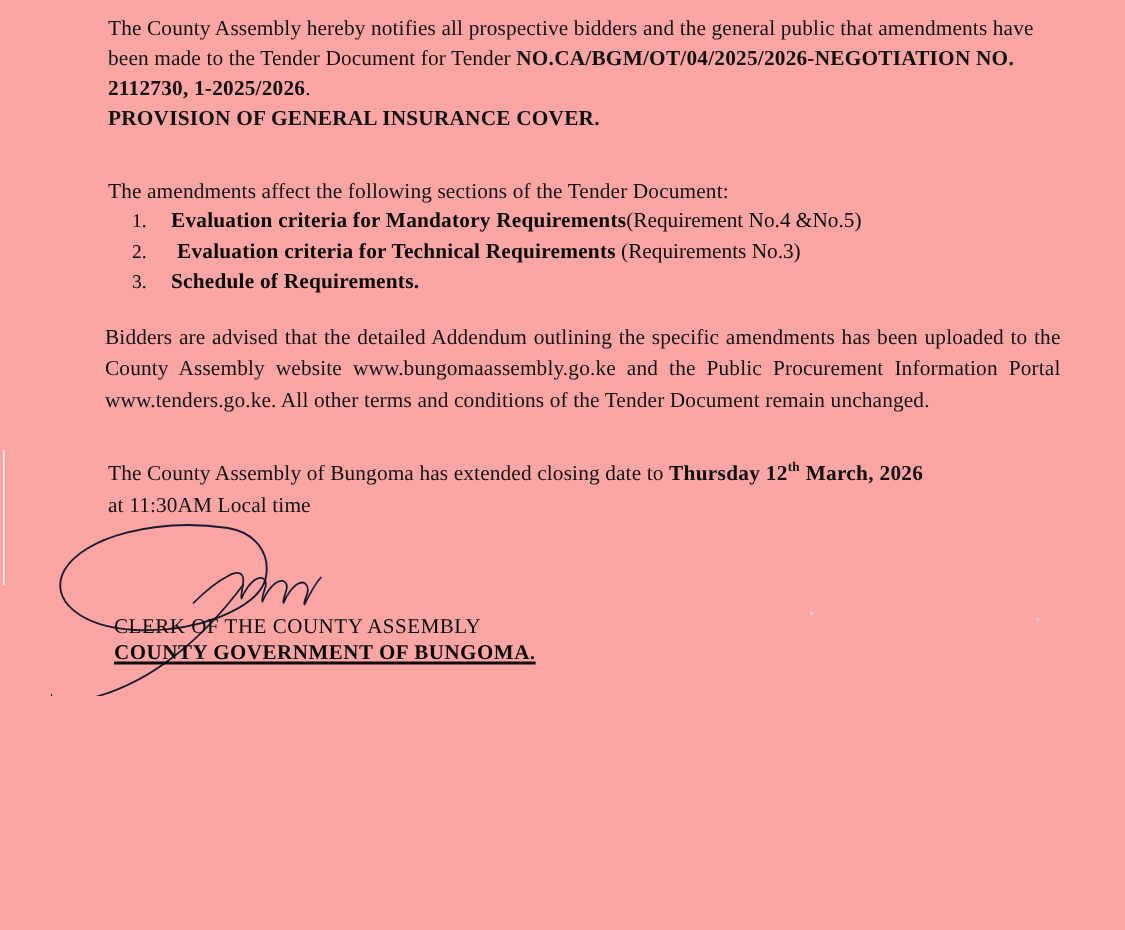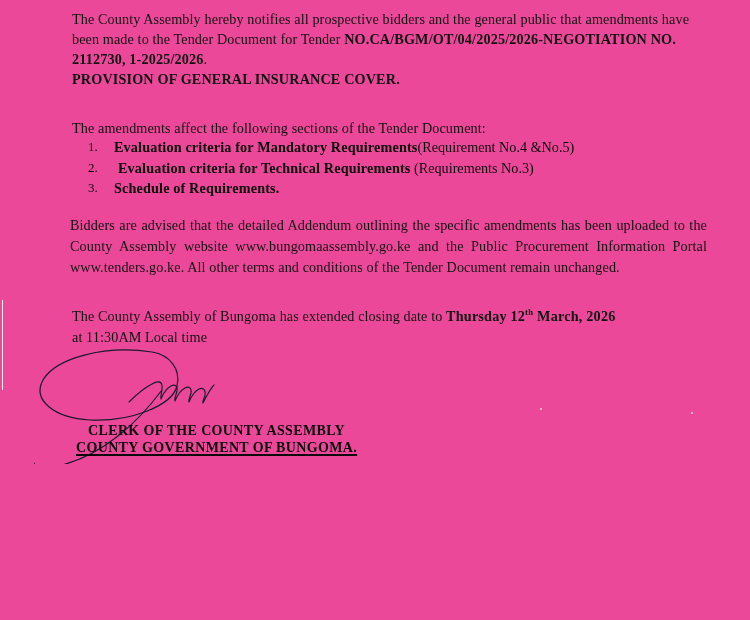--- a/index.html
+++ b/index.html
@@ -12,21 +12,21 @@
     height: 620px;
     position: relative;
     overflow: hidden;
     font-family: "Liberation Serif", "DejaVu Serif", serif;
     color: #0a0a0a;
   }
 
   .page {
     position: absolute;
     inset: 0;
-    background: #ec4899;
+    background: #fca5a5;
   }
 
   
   .tblock {
     position: absolute;
     font-size: 14.2px;
     line-height: 20px;
     color: #111111;
     letter-spacing: 0.1px;
   }
@@ -122,25 +122,24 @@
     font-size: 13.6px;
     line-height: 15.6px;
     letter-spacing: 0.3px;
   }
   .nameblock .line-name {
     font-weight: normal;
     letter-spacing: 0.55px;
     font-size: 13.4px;
   }
   .nameblock .line-title {
-    font-weight: bold;
+    font-weight: normal;
     letter-spacing: 0.35px;
     font-size: 14px;
-    margin-top: 13px;
-    text-align: center;
+    margin-top: 1px;
   }
   .nameblock .line-org {
     font-weight: bold;
     letter-spacing: 0.35px;
     font-size: 14px;
     text-decoration: underline;
     text-underline-offset: 2px;
     text-decoration-thickness: 1.6px;
     margin-top: 1px;
   }

